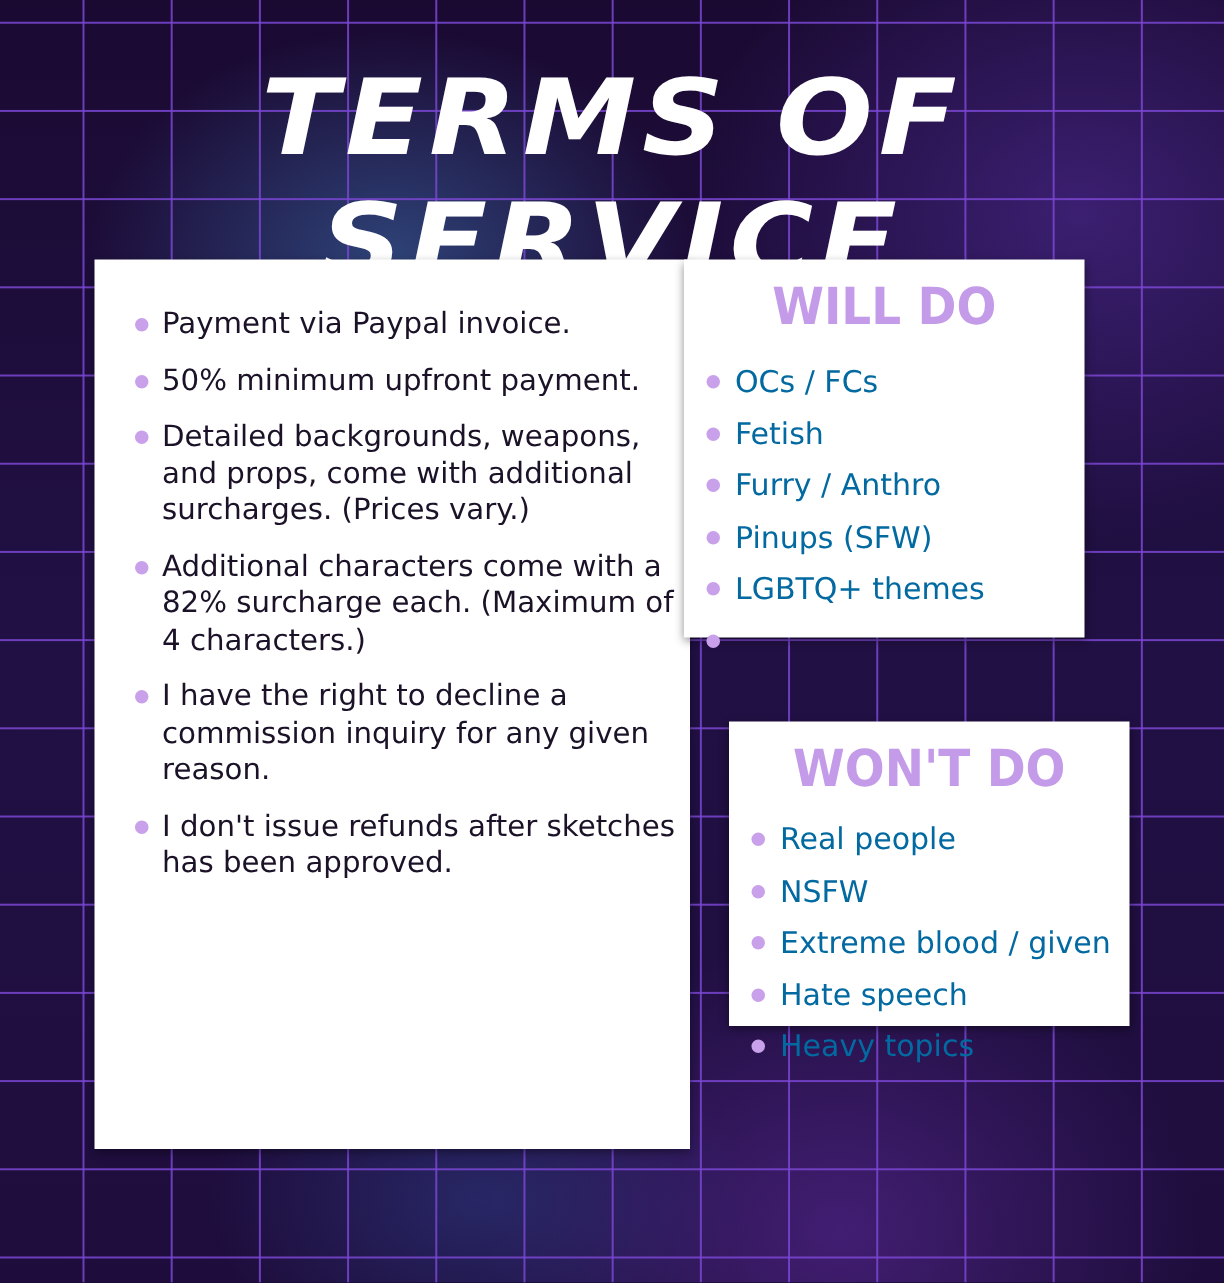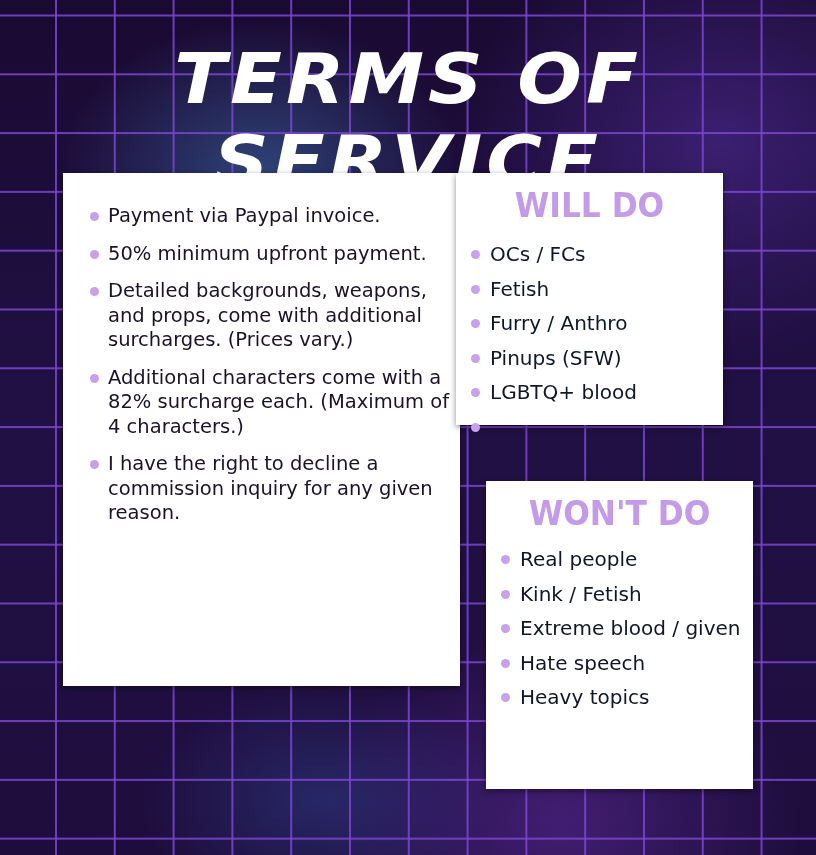--- a/index.html
+++ b/index.html
@@ -29,23 +29,23 @@
     position: absolute; left: 0; top: 30px; width: 816px;
     text-align: center; color: #ffffff;
     font-family: "DejaVu Sans", sans-serif; font-weight: bold; font-style: italic;
     font-size: 76px; letter-spacing: 4px; line-height: 90px;
     transform: scaleY(0.92);
   }
   .card {
     position: absolute; background: #ffffff;
     box-shadow: 0 2px 6px rgba(0,0,0,0.45);
   }
-  .card-terms { left: 63px; top: 173px; width: 397px; height: 513px; }
+  .card-terms { left: 63px; top: 173px; width: 397px; height: 593px; }
   .card-will { left: 456px; top: 173px; width: 267px; height: 252px; }
-  .card-wont { left: 486px; top: 481px; width: 267px; height: 308px; }
+  .card-wont { left: 486px; top: 481px; width: 267px; height: 203px; }
 
   ul { list-style: none; margin: 0; padding: 0; }
   .terms-list { position: absolute; left: 27px; top: 31px; width: 365px; }
   .terms-list li {
     position: relative; padding-left: 18px;
     font-size: 19.5px; line-height: 24.5px; color: #1b1228;
     margin-bottom: 13px;
   }
   .bullet {
     position: absolute; left: 0; top: 8px;
@@ -56,56 +56,57 @@
     color: #c49be8; font-weight: bold; font-size: 34px; letter-spacing: 0px;
     transform: scaleX(0.92);
   }
   .card-will .heading { top: 12px; }
   .card-wont .heading { top: 12px; }
   .side-list { position: absolute; left: 15px; width: 250px; }
   .card-will .side-list { top: 64px; }
   .card-wont .side-list { top: 61px; }
   .side-list li {
     position: relative; padding-left: 19px;
-    font-size: 20px; line-height: 34.5px; color: #0f172a; white-space: nowrap;
+    font-size: 20px; line-height: 34.5px; color: #0369a1; white-space: nowrap;
   }
   .side-list .bullet { top: 13px; }
 </style>
 </head>
 <body>
 
 <div class="bg"></div>
 <div class="grid"></div>
 
 <div class="title">TERMS OF SERVICE</div>
 
 <div class="card card-terms">
   <ul class="terms-list">
     <li><span class="bullet"></span><span>Payment via Paypal invoice.</span></li>
     <li><span class="bullet"></span><span>50% minimum upfront payment.</span></li>
     <li><span class="bullet"></span><span>Detailed backgrounds, weapons, and props, come with additional surcharges. (Prices vary.)</span></li>
     <li><span class="bullet"></span><span>Additional characters come with a 82% surcharge each. (Maximum of 4 characters.)</span></li>
     <li><span class="bullet"></span><span>I have the right to decline a commission inquiry for any given reason.</span></li>
+    <li><span class="bullet"></span><span>I don't issue refunds after sketches has been approved.</span></li>
   </ul>
 </div>
 
 <div class="card card-will">
   <div class="heading">WILL DO</div>
   <ul class="side-list">
     <li><span class="bullet"></span><span>OCs / FCs</span></li>
     <li><span class="bullet"></span><span>Fetish</span></li>
     <li><span class="bullet"></span><span>Furry / Anthro</span></li>
     <li><span class="bullet"></span><span>Pinups (SFW)</span></li>
-    <li><span class="bullet"></span><span>LGBTQ+ blood</span></li>
+    <li><span class="bullet"></span><span>LGBTQ+ themes</span></li>
     <li><span class="bullet"></span></li>
   </ul>
 </div>
 
 <div class="card card-wont">
   <div class="heading">WON'T DO</div>
   <ul class="side-list">
     <li><span class="bullet"></span><span>Real people</span></li>
-    <li><span class="bullet"></span><span>Kink / Fetish</span></li>
+    <li><span class="bullet"></span><span>NSFW</span></li>
     <li><span class="bullet"></span><span>Extreme blood / given</span></li>
     <li><span class="bullet"></span><span>Hate speech</span></li>
     <li><span class="bullet"></span><span>Heavy topics</span></li>
   </ul>
 </div>
 
 </body></html>

